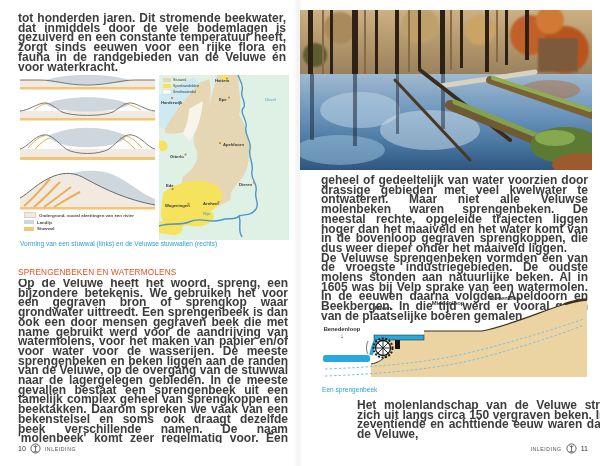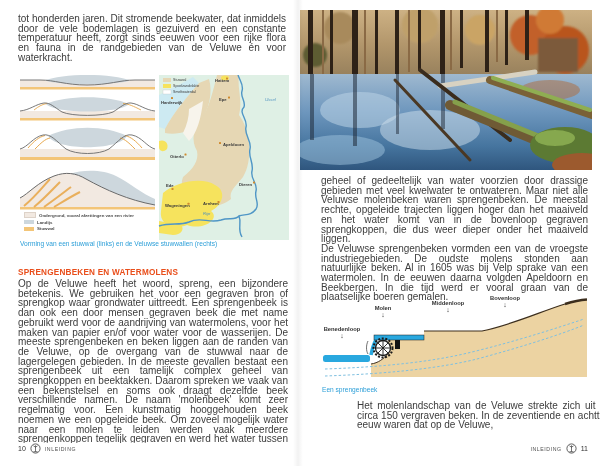--- a/index.html
+++ b/index.html
@@ -1,22 +1,22 @@
 <!DOCTYPE html>
 <html><head>
 <meta charset="utf-8">
 <style>
   html,body{margin:0;padding:0;background:#ffffff;}
   .spread{position:relative;width:600px;height:466px;background:#ffffff;overflow:hidden;
           font-family:"Liberation Sans",sans-serif;color:#3c3c3c;}
   .gutter{position:absolute;left:293px;top:0;width:10px;height:466px;
           background:linear-gradient(to right,rgba(0,0,0,0),rgba(0,0,0,0.05),rgba(0,0,0,0));}
-  .txt{position:absolute;font-size:10px;line-height:9.7px;text-align:justify;color:#3c3c3c;}
+  .txt{position:absolute;font-size:12px;line-height:9.7px;text-align:justify;color:#3c3c3c;font-weight:bold;}
   .txt p{margin:0;}
-  .heading{position:absolute;font-size:8.2px;font-weight:bold;color:#e94e1b;letter-spacing:.2px;}
+  .heading{position:absolute;font-size:8.2px;font-weight:normal;color:#e94e1b;letter-spacing:.2px;}
   .caption{position:absolute;font-size:6.6px;color:#2d9fd8;}
   
   .form-col{position:absolute;left:20px;top:70px;width:135px;display:flex;flex-direction:column;gap:2px;}
   .form-legend{position:absolute;left:24px;top:212px;display:flex;flex-direction:column;gap:1.5px;}
   .fl-row{display:flex;align-items:center;gap:3px;}
   .fl-sw{width:10px;height:4px;display:inline-block;}
   .sw1{background:#f2e9e1;border:0.5px solid #ddd2c8;}
   .sw2{background:#cdd7dd;}
   .sw3{background:#f3c578;}
   .fl-txt{font-size:4.4px;font-weight:bold;color:#4a4a4a;white-space:nowrap;}

